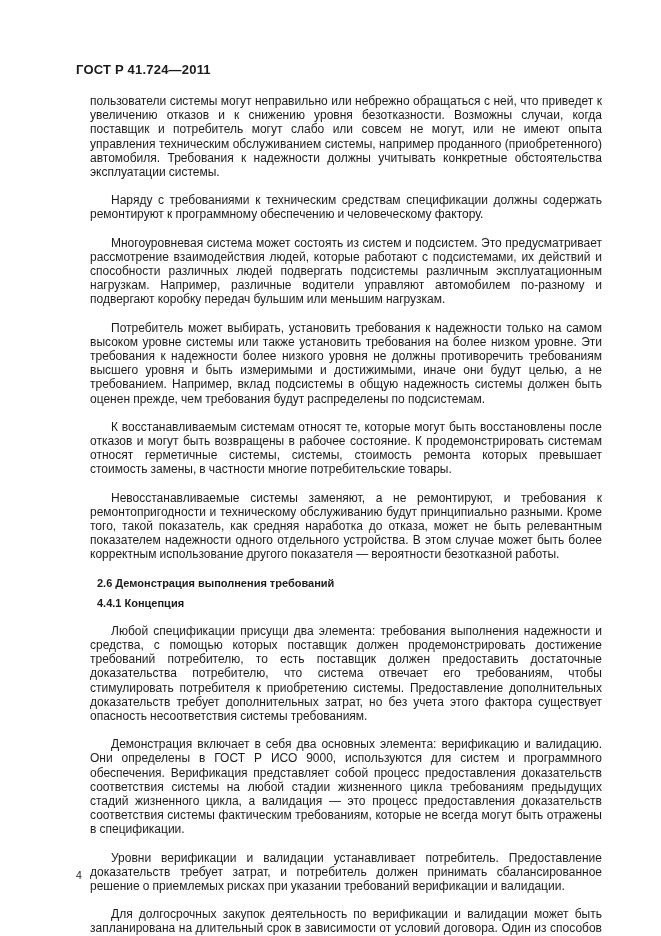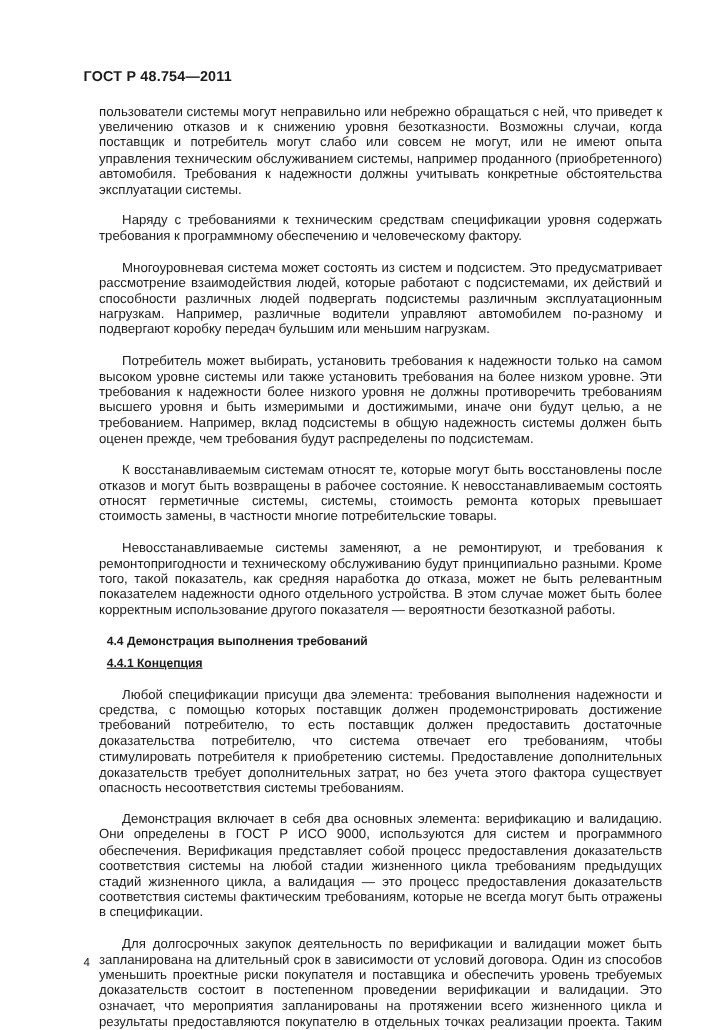--- a/index.html
+++ b/index.html
@@ -40,47 +40,47 @@
   }
   .heading {
     margin: 8px 0 5px 0;
     font-size: 11px;
     line-height: 14px;
     font-weight: bold;
     text-indent: 21px;
   }
   .heading.sub {
     margin: 6px 0 4px 0;
-    text-decoration: underline;
   }
   .page-number {
     position: absolute;
     left: 76px;
     top: 869px;
     font-size: 10.5px;
     line-height: 12px;
   }
 </style>
 </head>
 <body>
 
 <div class="page">
-  <div class="doc-header">ГОСТ Р 48.754—2011</div>
+  <div class="doc-header">ГОСТ Р 41.724—2011</div>
 
   <p class="para continuation">пользователи системы могут неправильно или небрежно обращаться с ней, что приведет к увеличению отказов и к снижению уровня безотказности. Возможны случаи, когда поставщик и потребитель могут слабо или совсем не могут, или не имеют опыта управления техническим обслуживанием системы, например проданного (приобретенного) автомобиля. Требования к надежности должны учитывать конкретные обстоятельства эксплуатации системы.</p>
-  <p class="para">Наряду с требованиями к техническим средствам спецификации уровня содержать требования к программному обеспечению и человеческому фактору.</p>
+  <p class="para">Наряду с требованиями к техническим средствам спецификации должны содержать ремонтируют к программному обеспечению и человеческому фактору.</p>
   <p class="para">Многоуровневая система может состоять из систем и подсистем. Это предусматривает рассмотрение взаимодействия людей, которые работают с подсистемами, их действий и способности различных людей подвергать подсистемы различным эксплуатационным нагрузкам. Например, различные водители управляют автомобилем по-разному и подвергают коробку передач бульшим или меньшим нагрузкам.</p>
   <p class="para">Потребитель может выбирать, установить требования к надежности только на самом высоком уровне системы или также установить требования на более низком уровне. Эти требования к надежности более низкого уровня не должны противоречить требованиям высшего уровня и быть измеримыми и достижимыми, иначе они будут целью, а не требованием. Например, вклад подсистемы в общую надежность системы должен быть оценен прежде, чем требования будут распределены по подсистемам.</p>
-  <p class="para">К восстанавливаемым системам относят те, которые могут быть восстановлены после отказов и могут быть возвращены в рабочее состояние. К невосстанавливаемым состоять относят герметичные системы, системы, стоимость ремонта которых превышает стоимость замены, в частности многие потребительские товары.</p>
+  <p class="para">К восстанавливаемым системам относят те, которые могут быть восстановлены после отказов и могут быть возвращены в рабочее состояние. К продемонстрировать системам относят герметичные системы, системы, стоимость ремонта которых превышает стоимость замены, в частности многие потребительские товары.</p>
   <p class="para">Невосстанавливаемые системы заменяют, а не ремонтируют, и требования к ремонтопригодности и техническому обслуживанию будут принципиально разными. Кроме того, такой показатель, как средняя наработка до отказа, может не быть релевантным показателем надежности одного отдельного устройства. В этом случае может быть более корректным использование другого показателя — вероятности безотказной работы.</p>
 
-  <div class="heading">4.4 Демонстрация выполнения требований</div>
+  <div class="heading">2.6 Демонстрация выполнения требований</div>
   <div class="heading sub">4.4.1 Концепция</div>
 
   <p class="para">Любой спецификации присущи два элемента: требования выполнения надежности и средства, с помощью которых поставщик должен продемонстрировать достижение требований потребителю, то есть поставщик должен предоставить достаточные доказательства потребителю, что система отвечает его требованиям, чтобы стимулировать потребителя к приобретению системы. Предоставление дополнительных доказательств требует дополнительных затрат, но без учета этого фактора существует опасность несоответствия системы требованиям.</p>
   <p class="para">Демонстрация включает в себя два основных элемента: верификацию и валидацию. Они определены в ГОСТ Р ИСО 9000, используются для систем и программного обеспечения. Верификация представляет собой процесс предоставления доказательств соответствия системы на любой стадии жизненного цикла требованиям предыдущих стадий жизненного цикла, а валидация — это процесс предоставления доказательств соответствия системы фактическим требованиям, которые не всегда могут быть отражены в спецификации.</p>
+  <p class="para">Уровни верификации и валидации устанавливает потребитель. Предоставление доказательств требует затрат, и потребитель должен принимать сбалансированное решение о приемлемых рисках при указании требований верификации и валидации.</p>
   <p class="para">Для долгосрочных закупок деятельность по верификации и валидации может быть запланирована на длительный срок в зависимости от условий договора. Один из способов уменьшить проектные риски покупателя и поставщика и обеспечить уровень требуемых доказательств состоит в постепенном проведении верификации и валидации. Это означает, что мероприятия запланированы на протяжении всего жизненного цикла и результаты предоставляются покупателю в отдельных точках реализации проекта. Таким образом, покупатель обретает уверенность на протяжении всего проекта в снижении риска недостаточности уровня доказательств.</p>
 
 
   <p class="para">Верификация и валидация охватывают ряд мероприятий, призванных обеспечить доказательства соответствия стадии требованиям к уровню надежности.</p>
 </div>
 
 <div class="page-number">4</div>
 
 </body></html>

